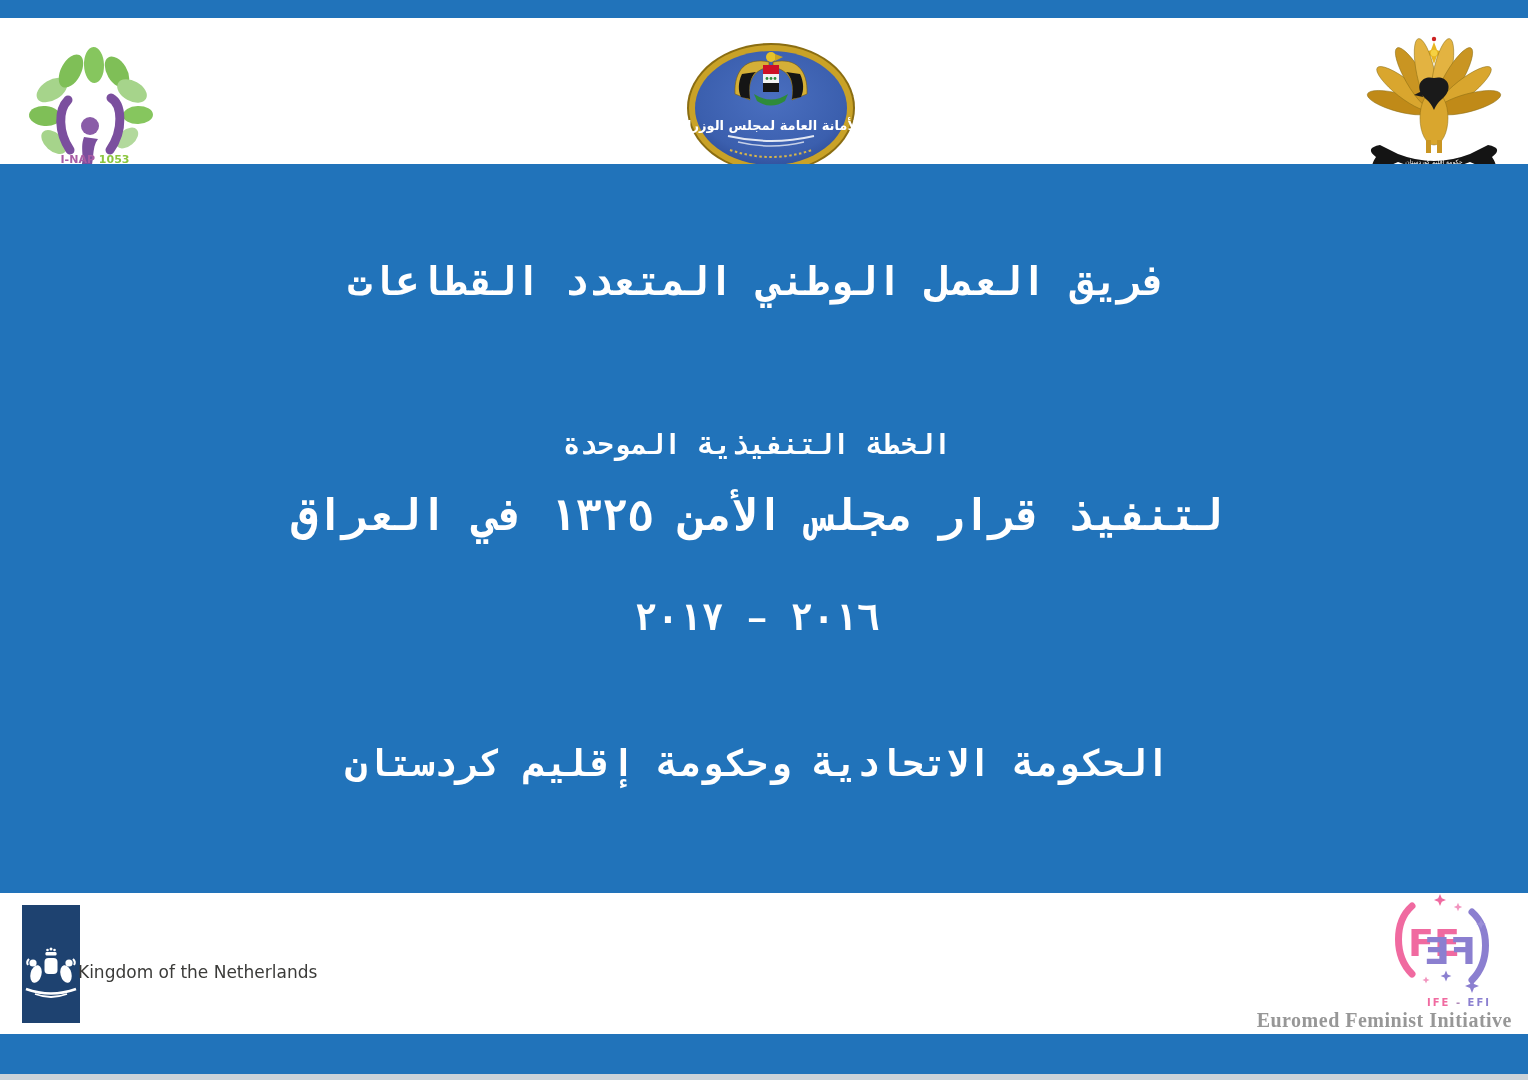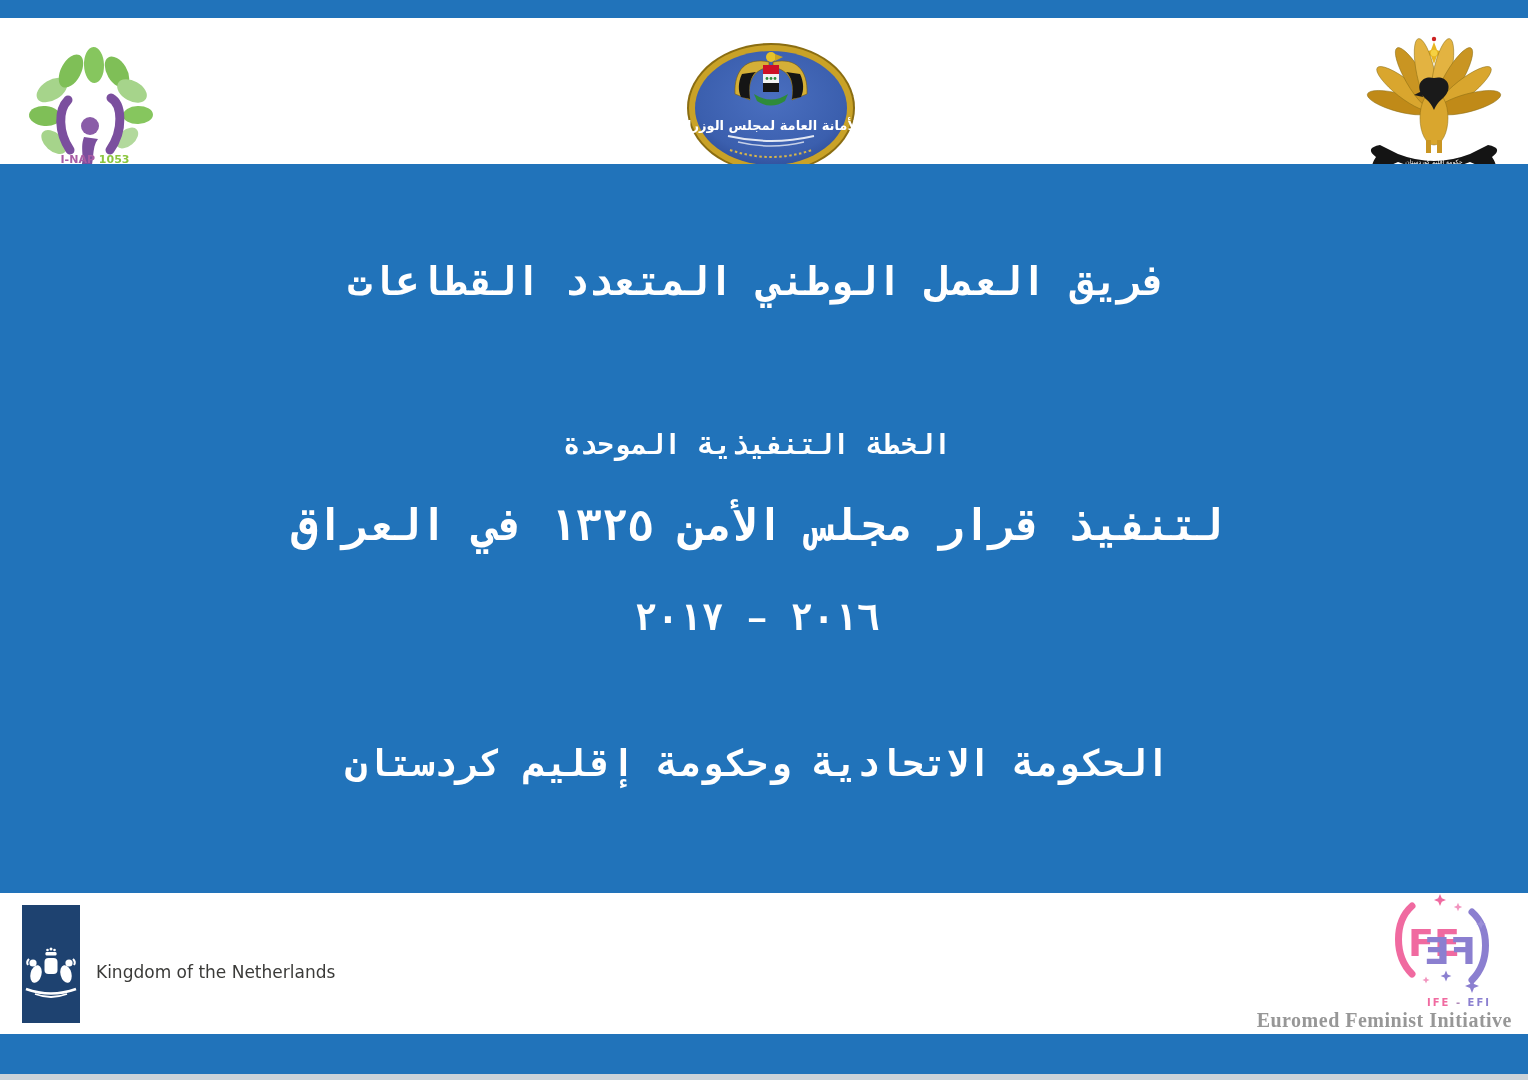--- a/index.html
+++ b/index.html
@@ -19,28 +19,28 @@
   .logo-inap{position:absolute;left:14px;top:20px;width:140px;height:146px;}
   .logo-iraq{position:absolute;left:686px;top:24px;width:170px;height:133px;}
   .logo-krg{position:absolute;left:1356px;top:18px;width:156px;height:146px;}
 
   
   .ar{position:absolute;left:0;width:100%;text-align:center;color:#ffffff;
       font-weight:bold;direction:rtl;padding-right:14px;box-sizing:border-box;
       font-family:Liberation Mono, monospace;}
   .team-line{top:258px;font-size:40px;}
   .title1{top:428px;font-size:28px;}
-  .title2{top:500px;font-size:43px;}
+  .title2{top:490px;font-size:43px;}
   .years{top:596px;font-size:37px;letter-spacing:2px;}
   .subtitle{top:742px;font-size:37px;}
 
   
   .nl-rect{position:absolute;left:22px;top:905px;width:58px;height:118px;background:#1E4270;}
   .nl-emblem{position:absolute;left:0;bottom:14px;width:58px;height:62px;}
-  .nl-label{position:absolute;left:96px;top:962px;font-size:17px;color:#3b3b39;
+  .nl-label{position:absolute;left:78px;top:962px;font-size:17px;color:#3b3b39;
             font-family:"DejaVu Sans",sans-serif;}
 
   
   .efi-mark{position:absolute;left:1384px;top:894px;width:114px;height:100px;}
   .efi-acronym{position:absolute;left:1394px;top:997px;width:130px;text-align:center;
                font-size:10px;font-weight:bold;letter-spacing:2px;}
   .efi-acronym .ife{color:#F06AA0;}
   .efi-acronym .sep{color:#b08ab8;}
   .efi-acronym .efi{color:#8B7FD0;}
   .efi-name{position:absolute;right:16px;top:1009px;font-size:20px;font-weight:bold;

